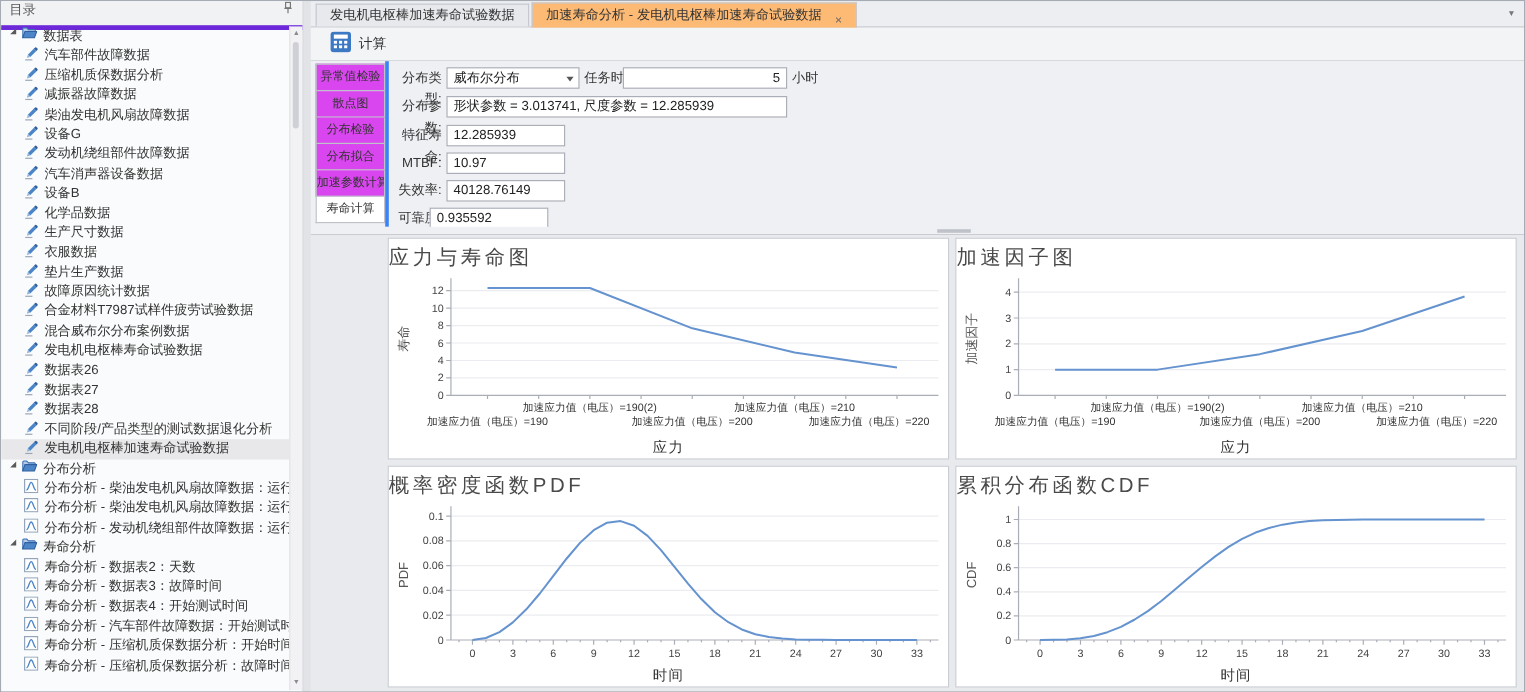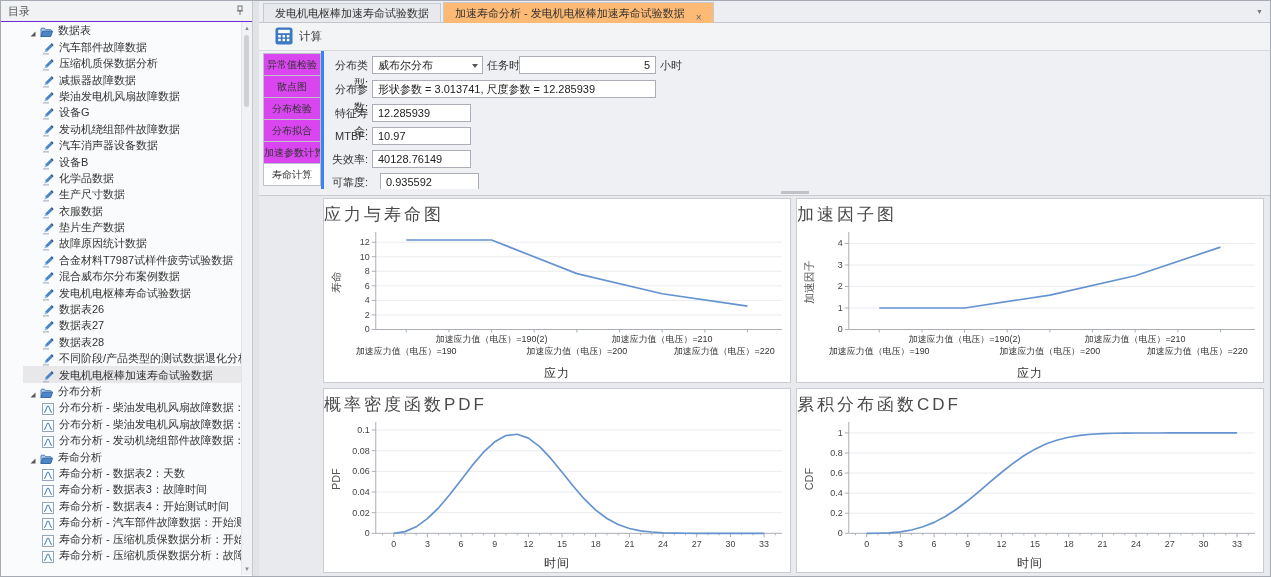--- a/index.html
+++ b/index.html
@@ -3,25 +3,25 @@
 <meta charset="utf-8">
 <style>
   html,body{margin:0;padding:0;width:1271px;height:577px;overflow:hidden;
     font-family:"Liberation Sans",sans-serif;}
   .app{position:relative;width:1271px;height:577px;background:#e9eaee;
     border:1px solid #a6aab2;box-sizing:border-box;font-size:11px;color:#333;}
 
   
   .sidebar{position:absolute;left:0;top:0;width:252px;height:100%;
     background:#fafbfc;border-right:1px solid #c6c9d0;box-sizing:border-box;}
-  .sb-header{height:20px;background:#f1f2f4;border-bottom:1px solid #6d28d9;
-    display:flex;align-items:center;padding:0 7px;color:#555;}
+  .sb-header{height:20px;background:#f1f2f4;border-bottom:4px solid #6d28d9;
+    display:flex;align-items:flex-start;padding:0 7px;color:#555;}
   .sb-header .t{flex:1;}
   .tree{position:absolute;top:21px;left:0;right:11px;bottom:0;overflow:hidden;}
-  .titem{height:16.4px;display:flex;align-items:flex-end;white-space:nowrap;cursor:default;margin-left:22px;}
+  .titem{height:16.4px;display:flex;align-items:flex-start;white-space:nowrap;cursor:default;}
   .titem.sel{background:#e8e8ea;}
   .titem.lvl0{padding-left:6px;}
   .titem.lvl1{padding-left:19px;}
   .titem .lbl{margin-left:5px;color:#333;}
   .titem svg{flex:none;}
   .arrowbox{width:11px;display:inline-flex;}
   .vscroll{position:absolute;top:21px;right:0;bottom:1px;width:10px;background:#f2f2f4;
     border-left:1px solid #e3e4e8;color:#8a8a92;}
   .vs-up,.vs-down{position:absolute;left:0;right:0;text-align:center;font-size:6px;line-height:8px;}
   .vs-up{top:2px;} .vs-down{bottom:2px;}
@@ -438,21 +438,21 @@
         <div class="flabel" style="left:0;top:53px">特征寿命:</div>
         <div class="fbox" style="left:48px;top:53px;width:99px">12.285939</div>
 
         <div class="flabel" style="left:0;top:76px">MTBF:</div>
         <div class="fbox" style="left:48px;top:76px;width:99px">10.97</div>
 
         <div class="flabel" style="left:0;top:99px">失效率:</div>
         <div class="fbox" style="left:48px;top:99px;width:99px">40128.76149</div>
 
         <div class="flabel" style="left:0;top:122px">可靠度:</div>
-        <div class="fbox" style="left:56px;top:122px;width:99px">0.935592</div>
+        <div class="fbox" style="left:34px;top:122px;width:99px">0.935592</div>
       </div>
     </div>
 
     <div class="splitbar">
       <div class="handle"></div>
     </div>
 
     <div class="charts" id="charts">
         <div class="cpanel">
           <div class="ctitle">应力与寿命图</div>

